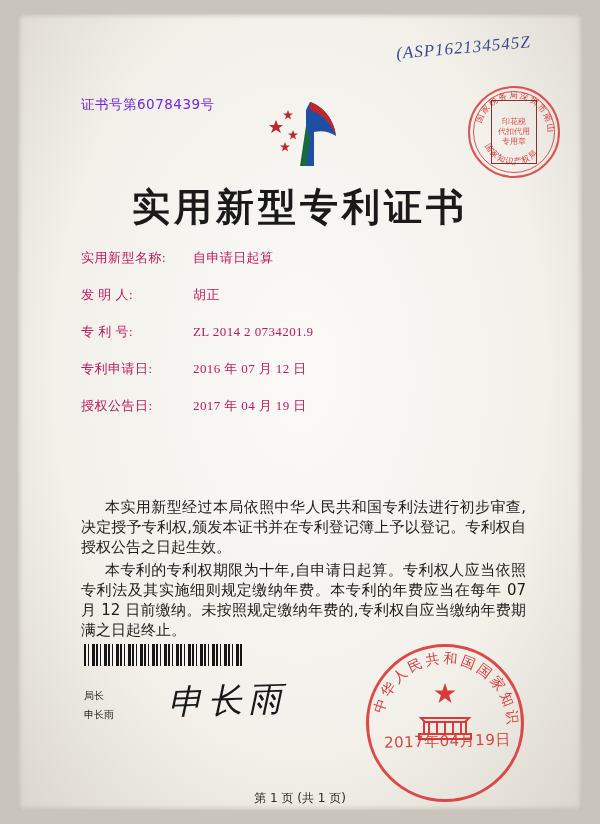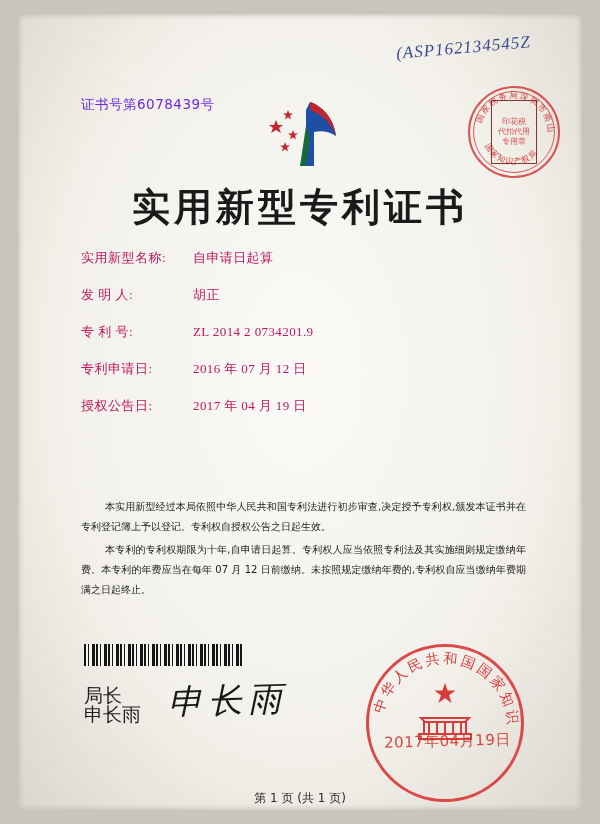--- a/index.html
+++ b/index.html
@@ -136,21 +136,21 @@
     flex: 1;
     letter-spacing: 0.4px;
   }
   
   .body-text {
     position: absolute;
     left: 63px;
     top: 483px;
     width: 445px;
     font-family: "DejaVu Sans", sans-serif;
-    font-size: 10px;
+    font-size: 15px;
     line-height: 20px;
     color: #1c1c1c;
     text-align: justify;
   }
   .body-text p {
     margin: 0 0 3px 0;
     text-indent: 24px;
   }
   
   .barcode {
@@ -168,21 +168,21 @@
       #151515 8px, #151515 11px,
       #f6f4ef 11px, #f6f4ef 12px
     );
   }
   
   .sig-label {
     position: absolute;
     left: 66px;
     top: 672px;
     font-family: "DejaVu Sans", sans-serif;
-    font-size: 19px;
+    font-size: 10px;
     line-height: 19px;
     color: #1c1c1c;
   }
   .sig-hand {
     position: absolute;
     left: 150px;
     top: 664px;
     font-family: "Liberation Serif", serif;
     font-size: 34px;
     font-style: italic;

